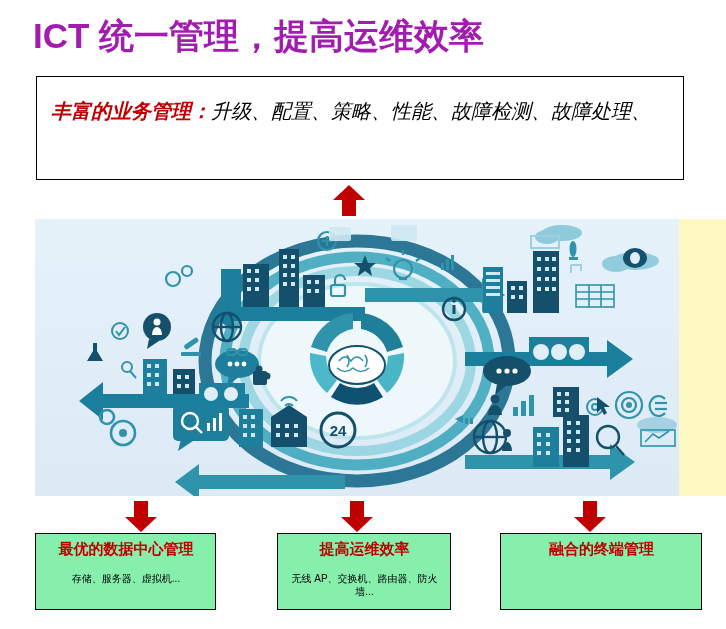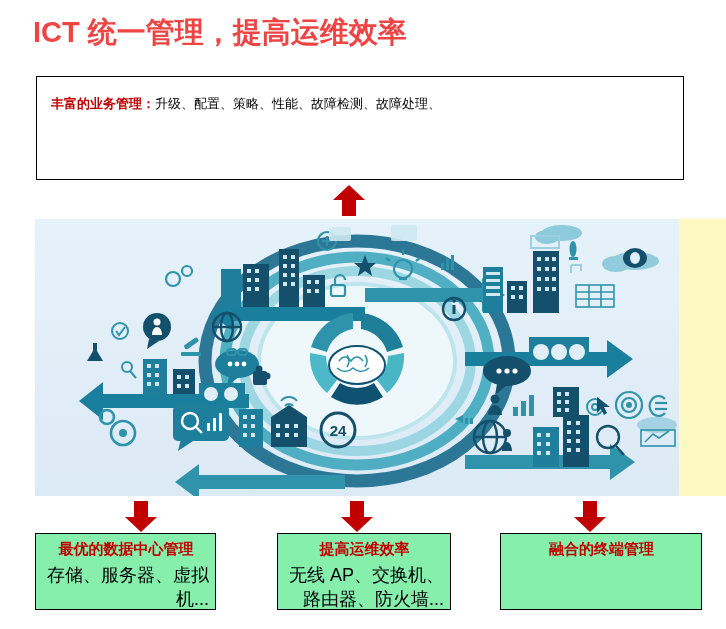--- a/index.html
+++ b/index.html
@@ -13,44 +13,45 @@
     position: relative;
     overflow: hidden;
     font-family: "Liberation Sans", "DejaVu Sans", sans-serif;
   }
 
   
   .slide-title {
     position: absolute;
     left: 33px;
     top: 16px;
-    font-size: 29px;
+    font-size: 35px;
     font-weight: bold;
-    color: #ef4444;
+    color: #a21caf;
     letter-spacing: 0px;
     white-space: nowrap;
     line-height: 1.15;
   }
 
   
   .top-box {
     position: absolute;
     left: 36px;
     top: 76px;
     width: 648px;
     height: 104px;
     border: 1px solid #000000;
     background: #ffffff;
     box-sizing: border-box;
   }
   .top-box-inner {
     padding: 14px 12px 0 14px;
-    font-size: 13px;
+    font-size: 20px;
     color: #000000;
     line-height: 2.05;
+    font-style: italic;
   }
   .top-box-lead {
     color: #c00000;
     font-weight: bold;
   }
   .top-box-line2 {
     display: block;
     margin-top: 2px;
   }
 
@@ -104,24 +105,24 @@
   .bb-title {
     color: #c00000;
     font-weight: bold;
     font-size: 15px;
     text-align: center;
     line-height: 1.3;
     white-space: nowrap;
   }
   .bb-desc {
     color: #000000;
-    font-size: 18px;
+    font-size: 10px;
     line-height: 1.35;
-    margin-top: 4px;
-    text-align: right;
+    margin-top: 13px;
+    text-align: center;
   }
 </style>
 </head>
 <body>
 
 <div class="slide-title">ICT 统一管理，提高运维效率</div>
 
 <div class="top-box">
   <div class="top-box-inner">
     <span class="top-box-lead">丰富的业务管理：</span><span>升级、配置、策略、性能、故障检测、故障处理、</span>

